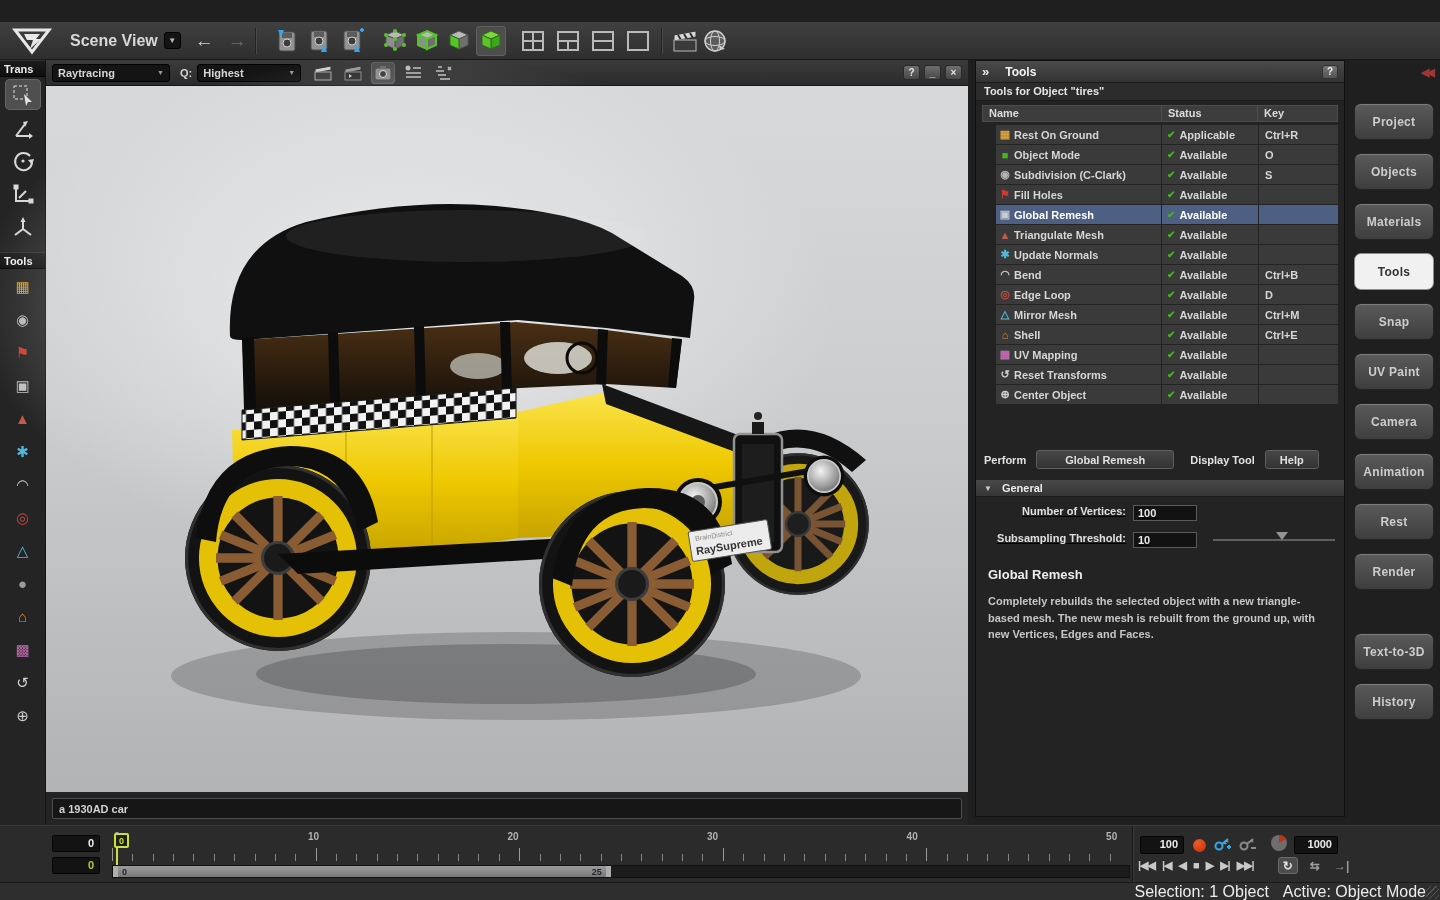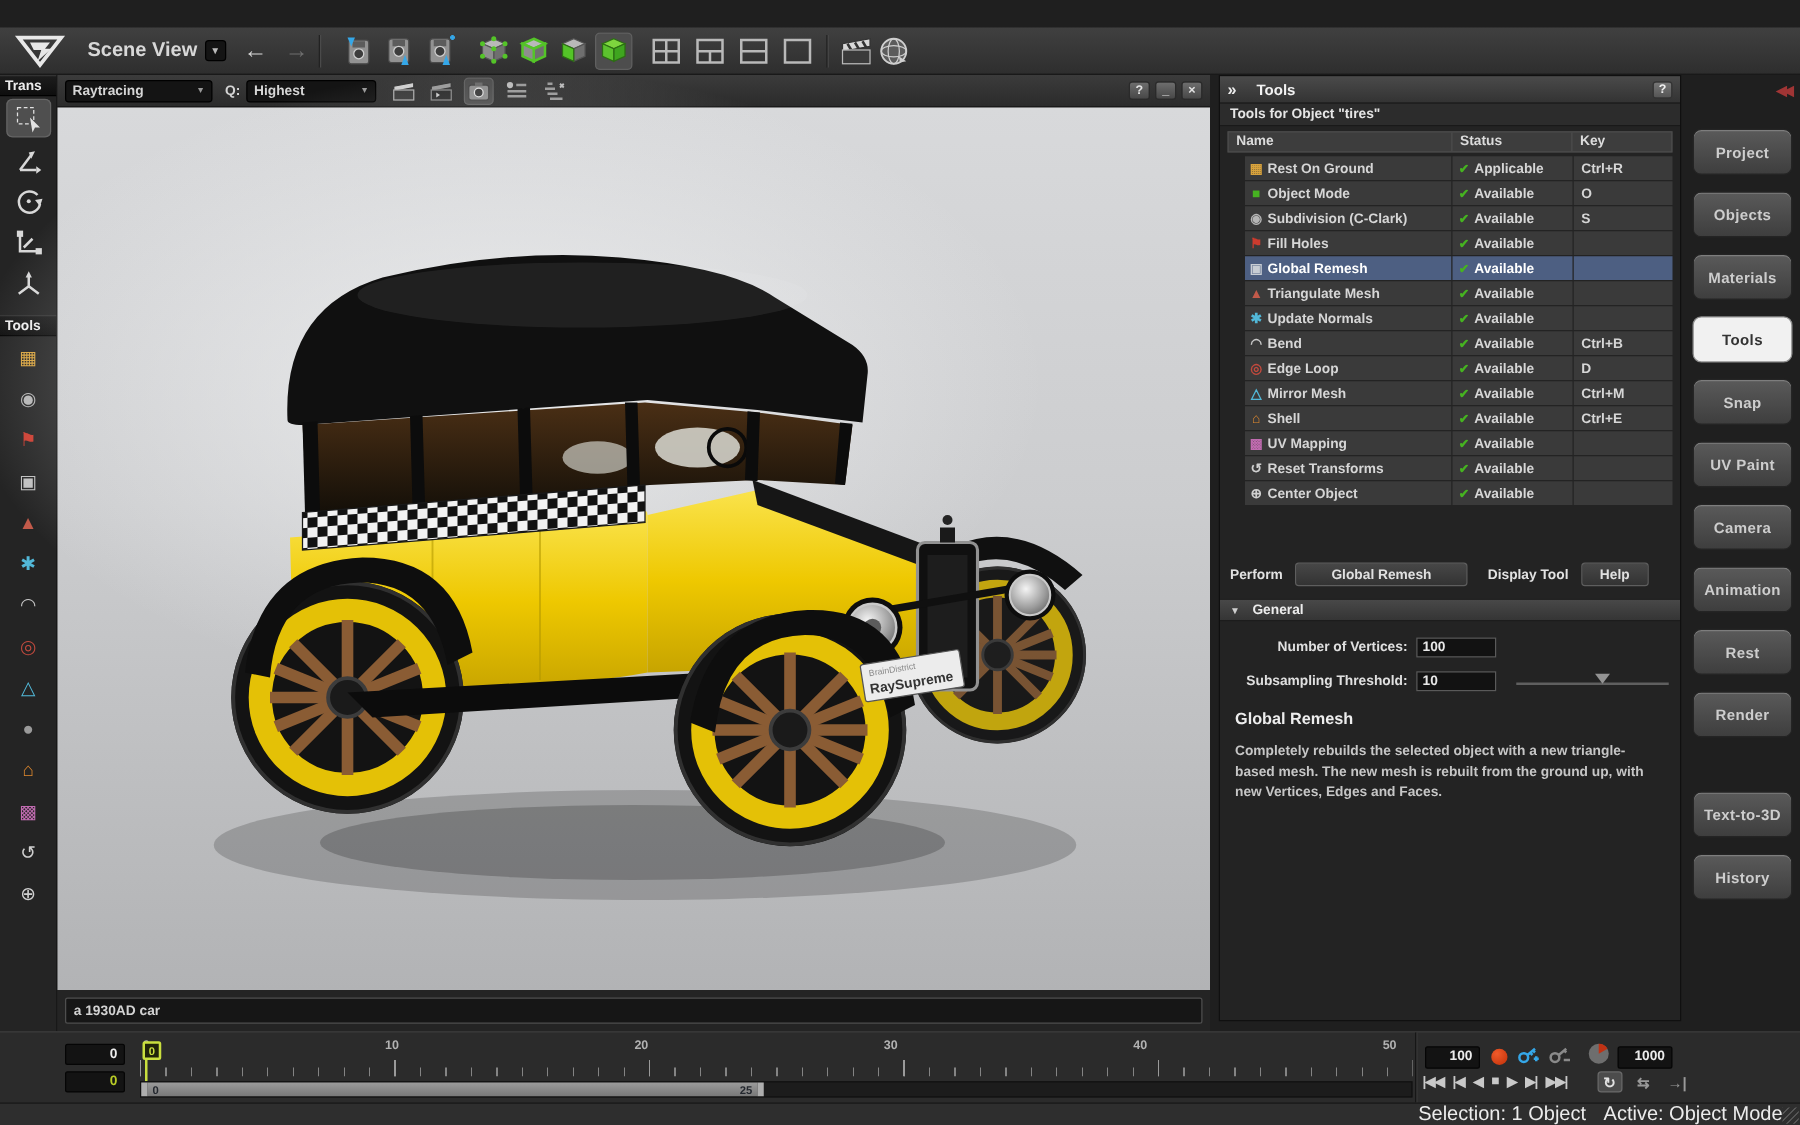--- a/index.html
+++ b/index.html
@@ -90,21 +90,21 @@
   .tp-btn{height:19px;background:linear-gradient(#474747,#333);border:1px solid #5e5e5e;
     border-radius:3px;color:#e0e0e0;font-size:11px;font-weight:bold;display:flex;
     align-items:center;justify-content:center;}
   #perform-btn{width:138px;margin-left:10px;}
   #display-tool-label{margin-left:16px;}
   #help-btn{width:54px;margin-left:10px;}
   .section-bar{margin-top:10px;height:18px;background:linear-gradient(#484848,#353535);
     border-top:1px solid #222;border-bottom:1px solid #1c1c1c;display:flex;align-items:center;
     padding-left:8px;color:#ececec;font-size:11px;font-weight:bold;}
   .collapse-arrow{font-size:8px;margin-right:10px;color:#cfcfcf;}
-  .gen-field{display:flex;align-items:center;height:25px;margin-top:2px;}
+  .gen-field{display:flex;height:25px;margin-top:2px;text-decoration:underline;}
   .gen-label{width:150px;text-align:right;font-size:11px;font-weight:bold;color:#e0e0e0;margin-right:7px;}
   .gen-input{width:64px;height:16px;background:#121212;border:1px solid #5a5a5a;color:#e8e8e8;
     font-size:11px;font-weight:bold;display:flex;align-items:center;padding-left:4px;}
   .slider{position:relative;width:122px;height:12px;margin-left:16px;}
   .slider .track{position:absolute;left:0;right:0;top:7px;height:2px;background:#5f5f5f;}
   .slider .handle{position:absolute;top:0;width:0;height:0;border-left:6px solid transparent;
     border-right:6px solid transparent;border-top:8px solid #939393;}
   #tp-desc-bar{margin-top:36px;}
   #tp-desc-body{padding:10px 12px;}
   #desc-title{font-size:13px;font-weight:bold;color:#ededed;margin-bottom:11px;}

